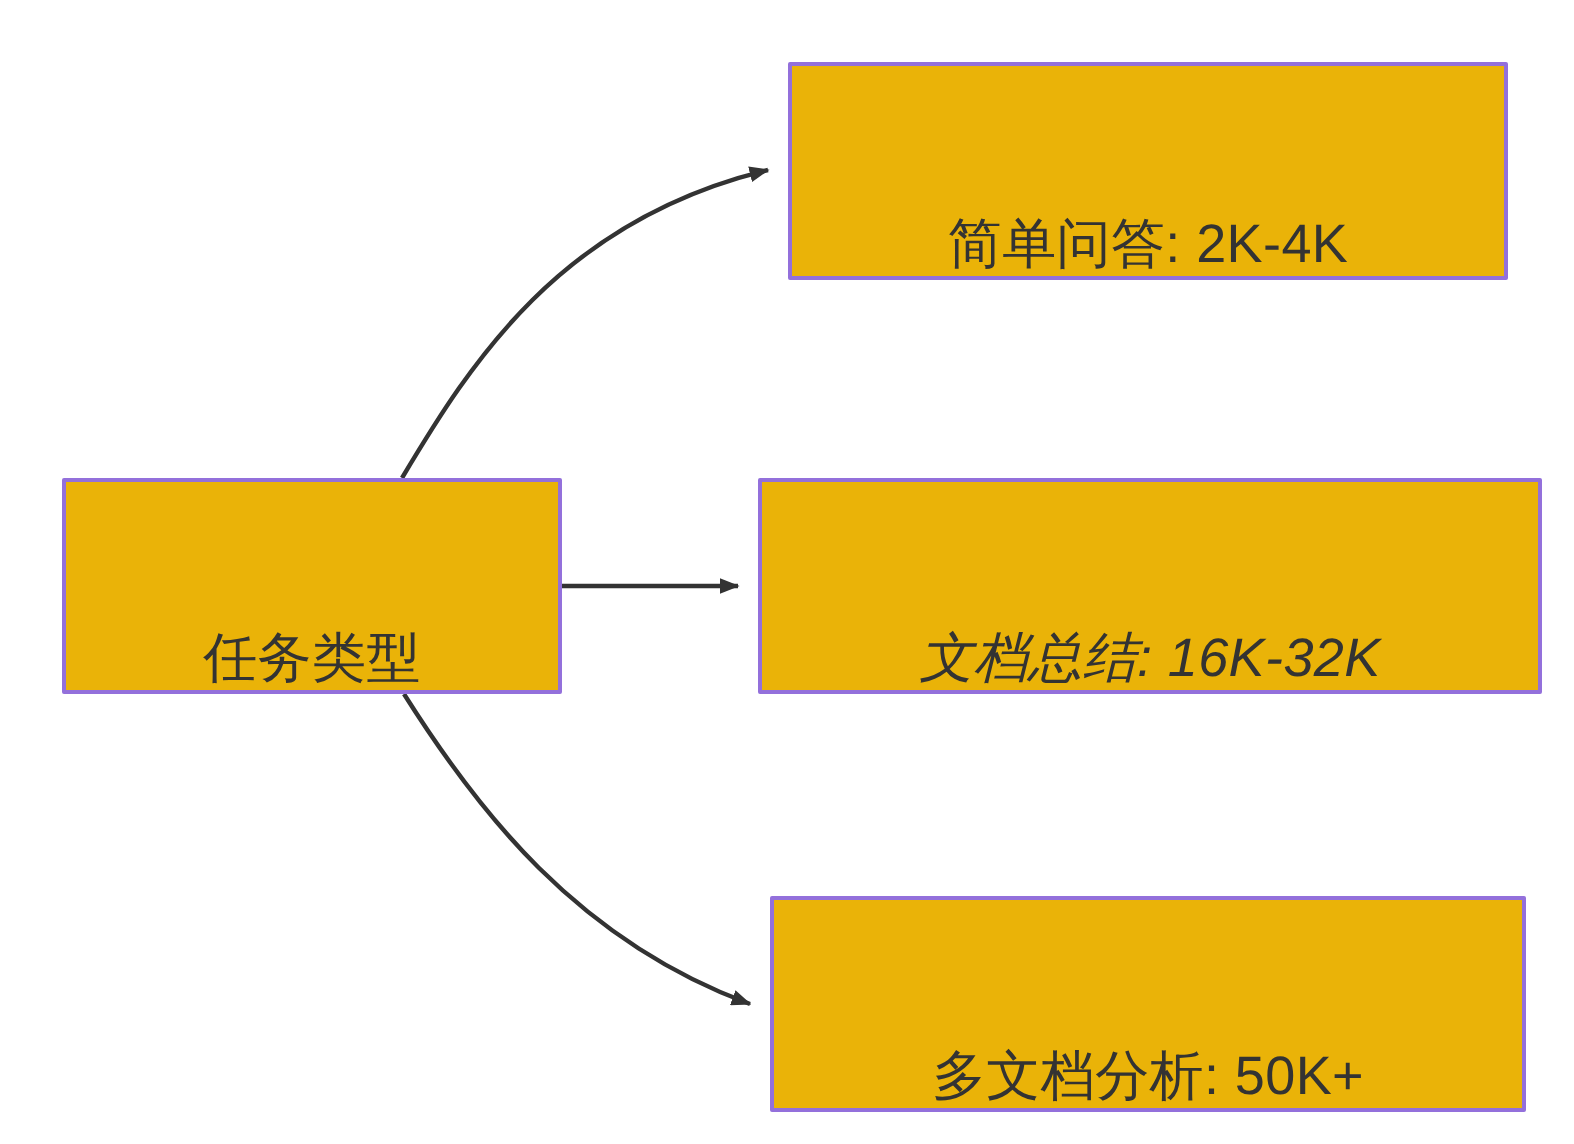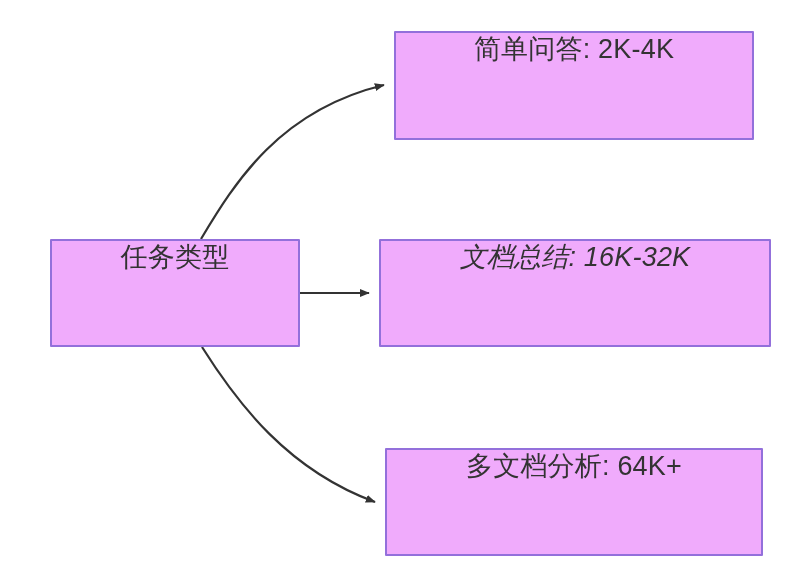--- a/index.html
+++ b/index.html
@@ -27,41 +27,40 @@
     pointer-events: none;
   }
   .edge-path {
     fill: none;
     stroke: #333333;
     stroke-width: 2.2px;
   }
   .node {
     position: absolute;
     box-sizing: border-box;
-    background: #f0abfc;
+    background: #eab308;
     border: 2px solid #9370DB;
     border-radius: 1px;
     display: flex;
-    align-items: flex-start;
+    align-items: flex-end;
     justify-content: center;
     text-align: center;
   }
   .node-label {
     color: #333333;
     font-size: 27px;
     line-height: 1.2;
     letter-spacing: 0.2px;
     white-space: nowrap;
   }
   #node-task-type {
     left: 31px;
     top: 239px;
     width: 250px;
     height: 108px;
-    margin-left: 19px;
   }
   #node-simple-qa {
     left: 394px;
     top: 31px;
     width: 360px;
     height: 109px;
   }
   #node-doc-summary {
     left: 379px;
     top: 239px;
@@ -101,16 +100,16 @@
 
   <div class="node" id="node-simple-qa">
     <span class="node-label">简单问答: 2K-4K</span>
   </div>
 
   <div class="node" id="node-doc-summary">
     <span class="node-label">文档总结: 16K-32K</span>
   </div>
 
   <div class="node" id="node-multi-doc">
-    <span class="node-label">多文档分析: 64K+</span>
+    <span class="node-label">多文档分析: 50K+</span>
   </div>
 
 </div>
 
 </body></html>

